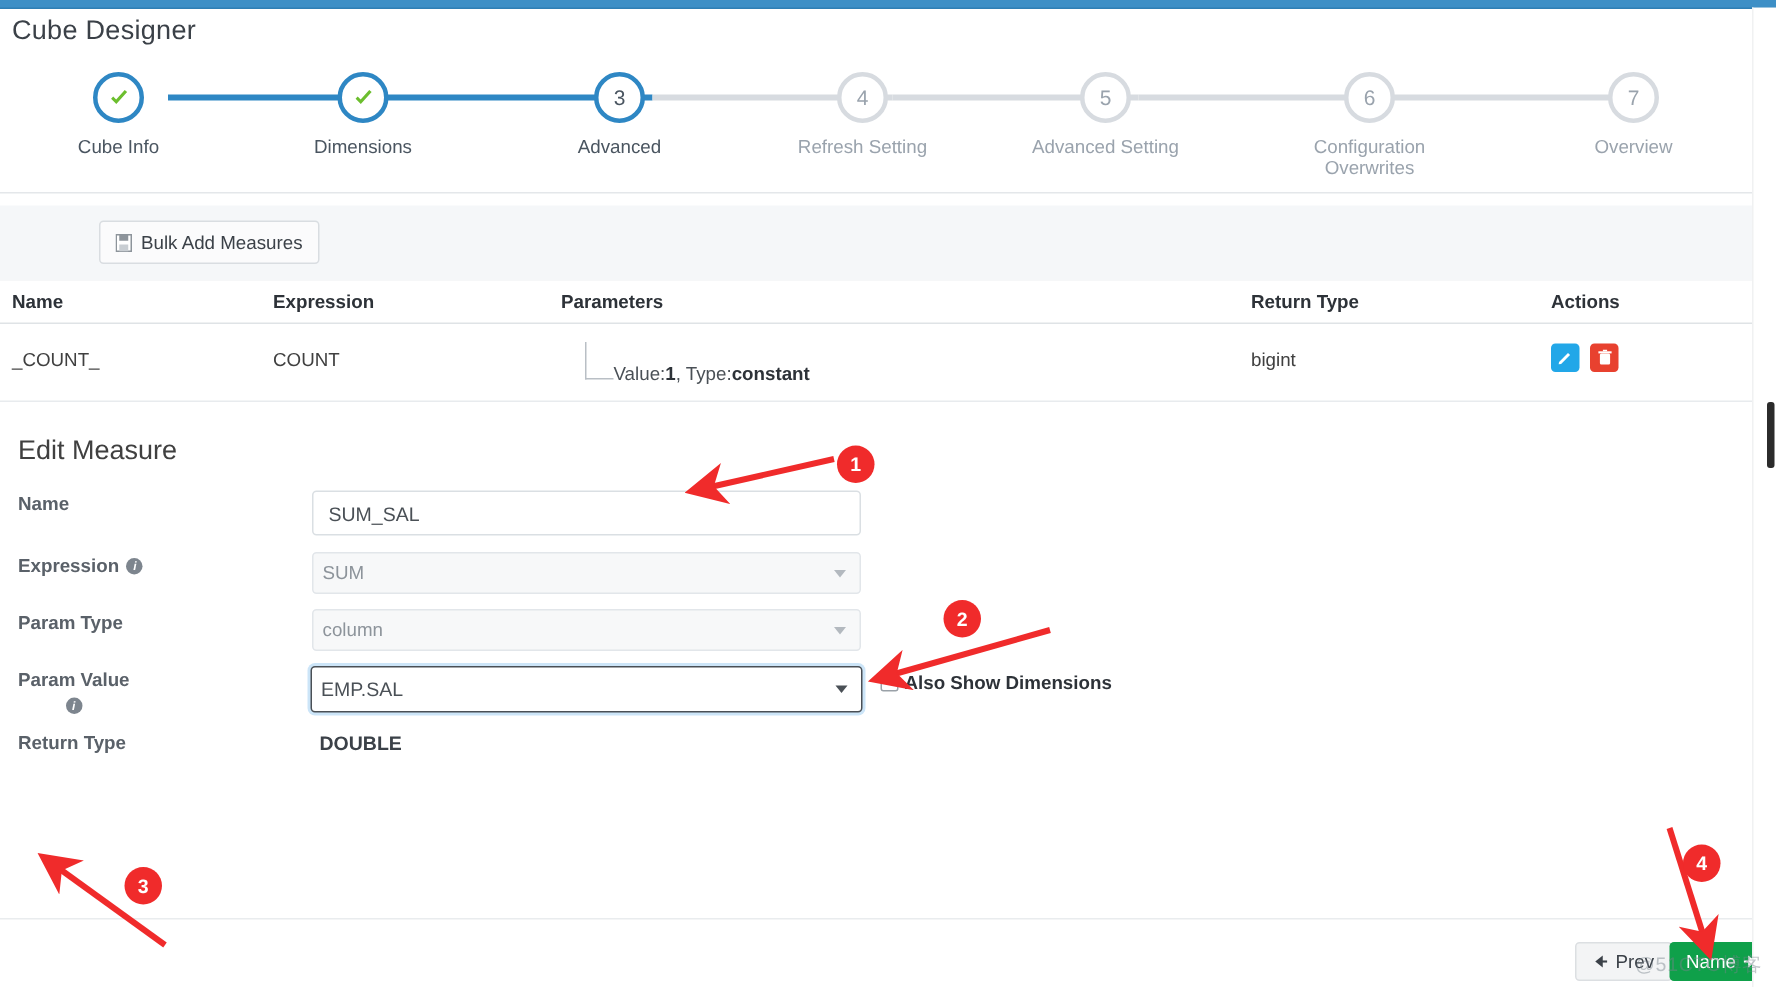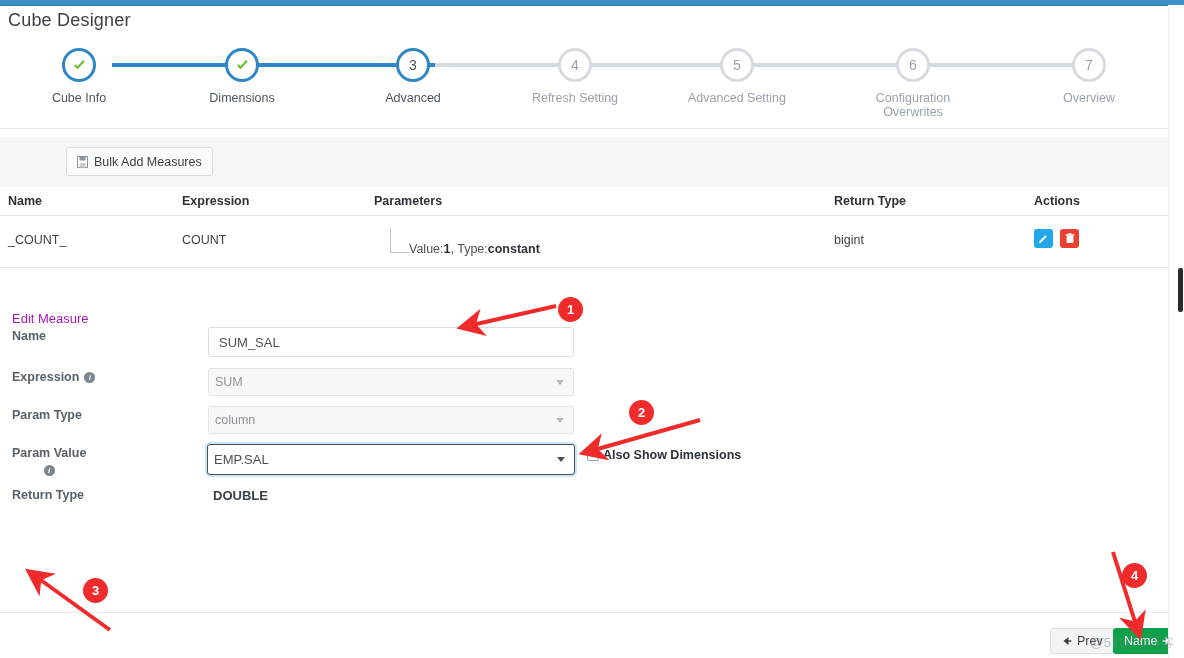--- a/index.html
+++ b/index.html
@@ -100,21 +100,21 @@
   .act-btn{
     width:19px;height:19px;border-radius:3px;border:none;
     display:inline-flex;align-items:center;justify-content:center;
     cursor:pointer;vertical-align:middle;
   }
   .act-edit{background:#22a7e8;}
   .act-del{background:#e8412f;margin-left:4px;}
   
   .form-wrap{position:absolute;left:0;top:268px;width:1168px;}
   .form-title{
-    position:absolute;left:12px;top:22px;font-size:13px;color:#a21caf;margin-top:21px;
+    position:absolute;left:12px;top:22px;font-size:18px;color:#404040;
   }
   .flabel{
     position:absolute;font-size:12.5px;color:#5a6169;font-weight:bold;
     display:flex;align-items:center;gap:5px;white-space:nowrap;
   }
   .info-i{
     width:11px;height:11px;border-radius:50%;background:#7d858e;
     color:#fff;font-size:8px;font-weight:bold;
     display:inline-flex;align-items:center;justify-content:center;
     font-style:italic;

